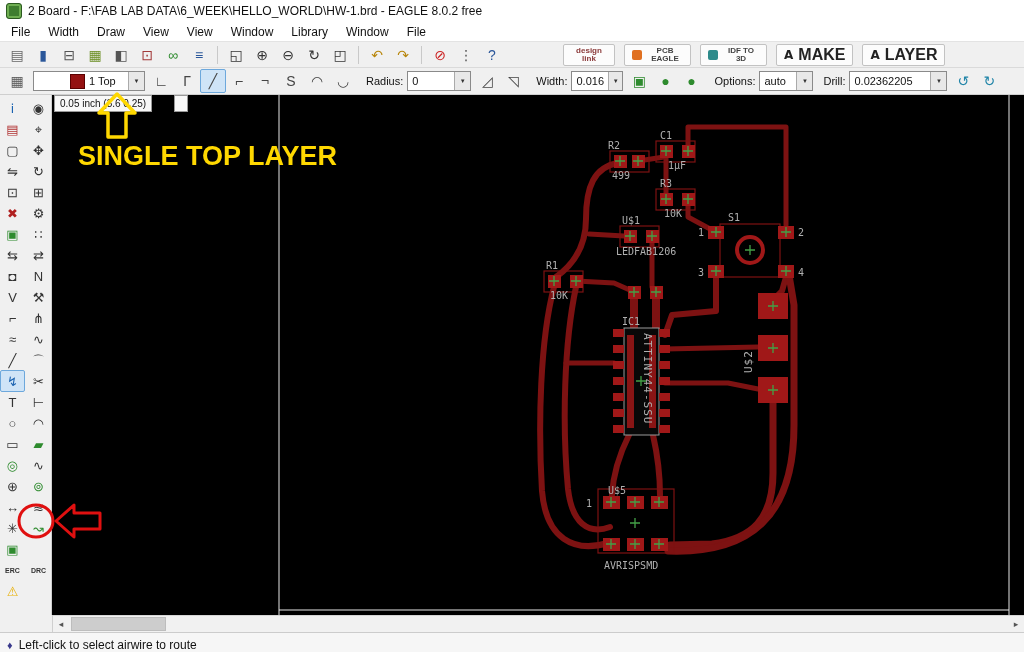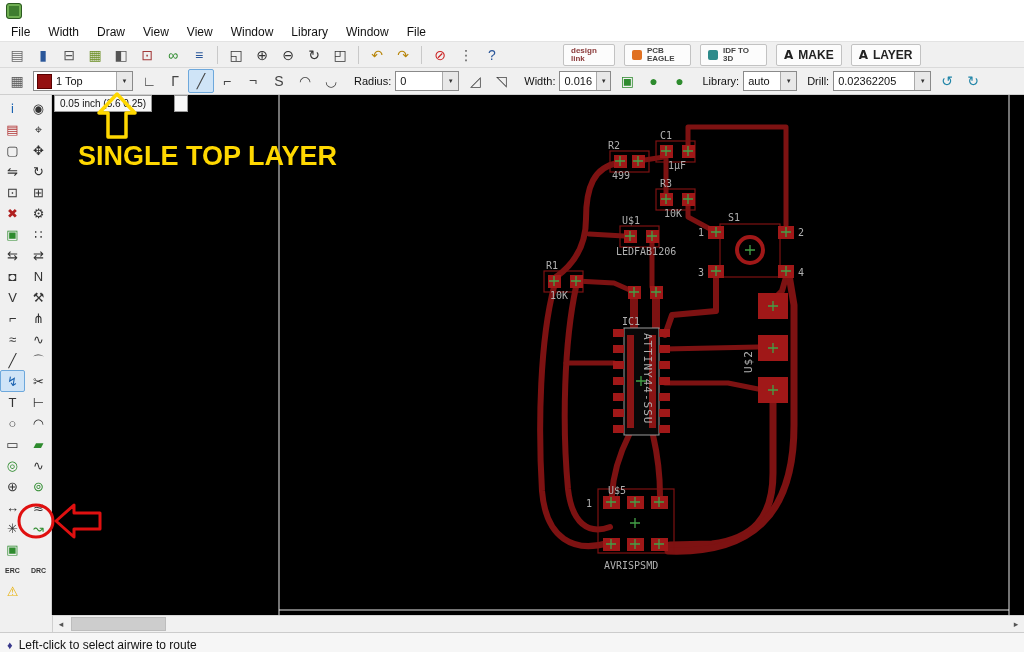--- a/index.html
+++ b/index.html
@@ -15,30 +15,30 @@
   .menu-item{padding:2px 9px;cursor:default;}
 
   
   .toolbar1{height:25px;background:#f0f0f0;display:flex;align-items:center;padding:0 4px;border-bottom:1px solid #dadada;}
   #tb1-groups{display:flex;align-items:center;}
   .tb-btn{width:24px;height:22px;display:flex;align-items:center;justify-content:center;border:1px solid transparent;border-radius:2px;}
   .tb-glyph{font-size:14px;line-height:1;}
   .tb-sep{width:1px;height:18px;background:#c9c9c9;margin:0 5px;}
   #tb1-buttons{display:flex;gap:9px;margin-left:58px;align-items:center;}
   .big-btn{display:flex;align-items:center;gap:5px;background:#fcfcfc;border:1px solid #c2c2c2;border-radius:2px;height:22px;padding:0 7px;box-sizing:border-box;}
-  .mini-btn .btn-label{font-size:8px;line-height:8px;width:36px;white-space:normal;text-align:left;font-weight:bold;color:#444;}
+  .mini-btn .btn-label{font-size:8px;line-height:8px;width:36px;white-space:normal;text-align:center;font-weight:bold;color:#444;}
   .mini-ic{width:10px;height:10px;border-radius:2px;display:inline-block;}
-  .logo-btn .btn-label{font-weight:bold;font-size:12px;color:#222;}
+  .logo-btn .btn-label{font-weight:bold;font-size:16px;color:#222;}
   .a-logo{font-weight:bold;font-size:12px;color:#222;font-family:"DejaVu Sans",sans-serif;}
 
   .toolbar2{height:26px;background:#f0f0f0;display:flex;align-items:center;gap:3px;padding:0 4px;border-bottom:1px solid #cfcfcf;}
   .combo{display:flex;align-items:center;height:20px;background:#fff;border:1px solid #8a8a8a;font-size:11px;box-sizing:border-box;}
   .combo .val{padding:0 4px;white-space:nowrap;flex:1;}
   .combo .arrow{width:15px;height:100%;background:#e8e8e8;border-left:1px solid #aaa;display:flex;align-items:center;justify-content:center;font-size:6px;color:#333;}
-  .layer-combo{width:100px;}
+  .layer-combo{width:112px;padding-left:33px;}
   .swatch{width:13px;height:13px;margin-left:3px;background:var(--c-swatch,#941111);border:1px solid #5a0000;flex:none;}
   .tb2-label{font-size:11px;margin:0 1px 0 7px;white-space:nowrap;}
   .tb2-group{display:flex;align-items:center;}
   .tb-btn.active{background:#cfe4f7;border:1px solid #6da8dc;}
 
   
   .main{display:flex;height:520px;}
   .palette{width:52px;background:#f0f0f0;border-right:1px solid #cfcfcf;padding-top:2px;box-sizing:border-box;flex:none;}
   .pal-row{display:flex;justify-content:center;gap:1px;height:21px;}
   .pal-btn{width:23px;height:20px;display:flex;align-items:center;justify-content:center;border:1px solid transparent;border-radius:2px;}
@@ -77,20 +77,21 @@
   .scroll-arrow{width:16px;height:15px;display:flex;align-items:center;justify-content:center;font-size:9px;color:#555;background:#f1f1f1;}
   .thumb{position:absolute;left:18px;width:95px;top:1px;bottom:1px;background:#cdcdcd;border:1px solid #bdbdbd;box-sizing:border-box;}
   .statusbar{height:23px;background:#f6f6f6;border-top:1px solid #ccc;display:flex;align-items:center;gap:6px;padding:0 7px;font-size:12px;}
   .status-icon{color:#3a3a8c;font-size:11px;}
 </style>
 </head>
 <body>
 
 <div class="titlebar">
   <span class="app-icon"></span>
+  <span class="title-text">2 Board - F:\FAB LAB DATA\6_WEEK\HELLO_WORLD\HW-1.brd - EAGLE 8.0.2 free</span>
 </div>
 
 <div class="menubar">
     <div class="menu-item">File</div>
     <div class="menu-item">Width</div>
     <div class="menu-item">Draw</div>
     <div class="menu-item">View</div>
     <div class="menu-item">View</div>
     <div class="menu-item">Window</div>
     <div class="menu-item">Library</div>
@@ -247,21 +248,21 @@
         <span class="tb-glyph" style="color: rgb(46, 139, 46);">▣</span>
       </div>
       <div class="tb-btn">
         <span class="tb-glyph" style="color: rgb(46, 139, 46);">●</span>
       </div>
       <div class="tb-btn">
         <span class="tb-glyph" style="color: rgb(46, 139, 46);">●</span>
       </div>
     </div>
 
-  <span class="tb2-label">Library:</span>
+  <span class="tb2-label">Options:</span>
   <div class="combo" style="width:54px">
     <span class="val">auto</span>
     <span class="arrow">▼</span>
   </div>
 
   <span class="tb2-label">Drill:</span>
   <div class="combo" style="width:98px">
     <span class="val">0.02362205</span>
     <span class="arrow">▼</span>
   </div>

